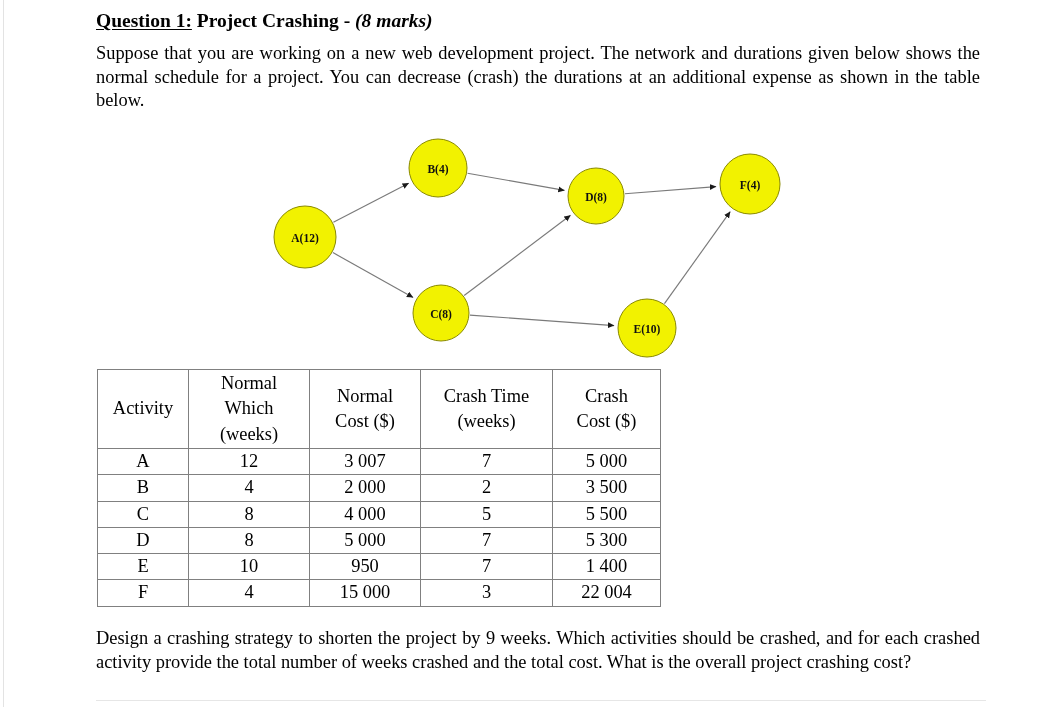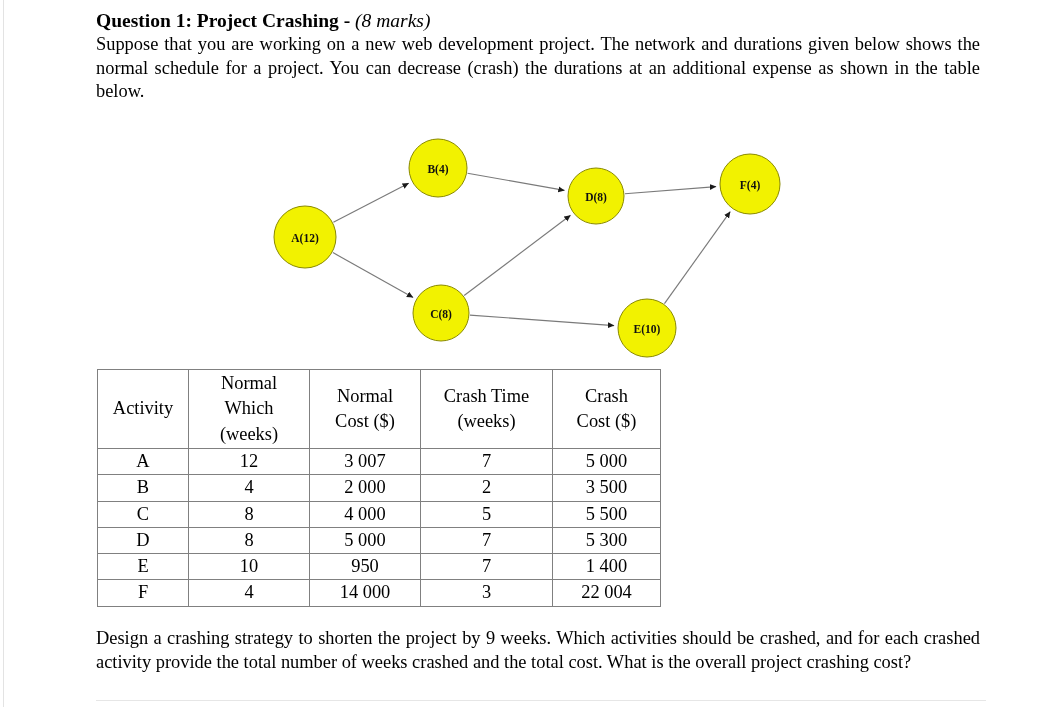--- a/index.html
+++ b/index.html
@@ -37,36 +37,37 @@
 
   
   .qheading {
     font-size: 19.5px;
     line-height: 1.25;
     margin-top: 9px;
     white-space: nowrap;
   }
   .qheading .qlabel {
     font-weight: bold;
+    text-decoration: underline;
     text-underline-offset: 2px;
   }
   .qheading .qtitle { font-weight: bold; }
   .qheading .qmarks {
-    font-weight: normal;
+    font-weight: bold;
     font-style: italic;
   }
 
   
   .para {
     font-size: 18.4px;
     line-height: 23.5px;
     text-align: justify;
     margin: 0;
   }
-  .para-intro { width: 884px; }
+  .para-intro { margin-top: 9px; width: 884px; }
   .para-outro { width: 884px; }
 
   
   .diagram-wrap {
     position: absolute;
     left: 0;
     top: 125px;
     width: 1062px;
     height: 240px;
   }
@@ -251,21 +252,21 @@
         <tr>
           <td>E</td>
           <td>10</td>
           <td>950</td>
           <td>7</td>
           <td>1 400</td>
         </tr>
         <tr>
           <td>F</td>
           <td>4</td>
-          <td>14 000</td>
+          <td>15 000</td>
           <td>3</td>
           <td>22 004</td>
         </tr>
       </tbody>
   </table>
 </div>
 
 <div class="outro-wrap">
   <p class="para para-outro">Design a crashing strategy to shorten the project by 9 weeks.  Which activities should be crashed, and for each crashed activity provide the total number of weeks crashed and the total cost.  What is the overall project crashing cost?</p>
 </div>

